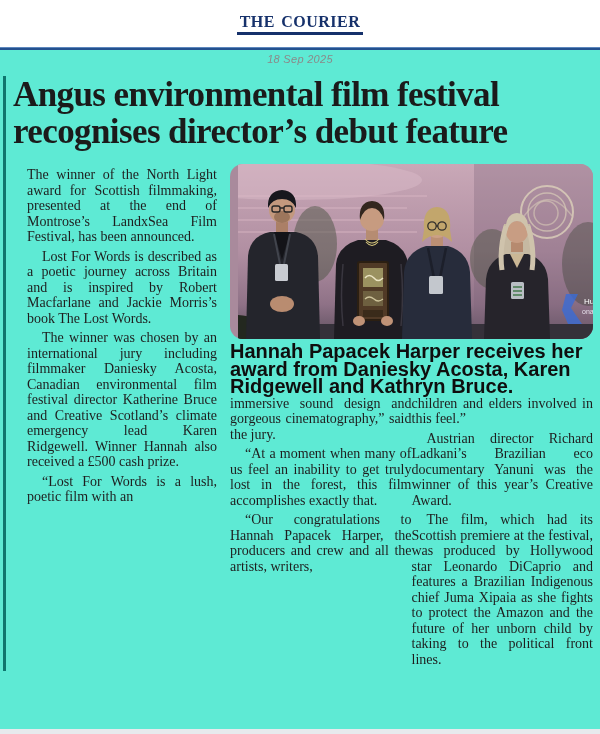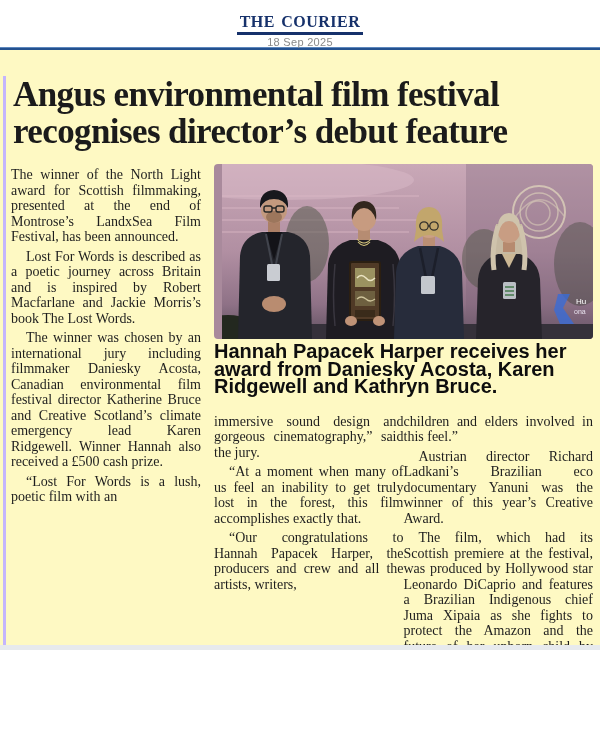--- a/index.html
+++ b/index.html
@@ -1,62 +1,62 @@
 <!DOCTYPE html>
 <html><head>
 <meta charset="utf-8">
 <style>
   * { margin:0; padding:0; box-sizing:border-box; }
   html,body { background:#ffffff; }
   .page {
-    width:600px; height:650px; background:#fef9c3; position:relative; overflow:hidden;
+    width:600px; height:734px; background:#5eead4; position:relative; overflow:hidden;
     font-family:"Liberation Serif", serif;
   }
   
   .header { text-align:center; padding-top:8px; height:47px; background:#ffffff; }
   .masthead {
     display:inline-block; font-family:"Liberation Serif", serif; font-weight:bold;
     font-variant:small-caps; text-transform:lowercase;
     font-size:23px; line-height:1; letter-spacing:0.5px; color:#16316b;
     border-bottom:3px solid #16316b; padding:0 3px 1px; cursor:pointer;
   }
   .masthead-date {
     font-family:"Liberation Sans", sans-serif; font-size:11px; color:#8a8a8a;
-    margin-top:1px; letter-spacing:0.3px;
+    margin-top:18px; letter-spacing:0.3px;font-style:italic;
   }
   .top-rule { height:3px; background:#24518f; border-top:1px solid #5d87bd; }
   
   .article {
     margin:26px 7px 0 3px;
-    border-left:3px solid #c4b5fd;
+    border-left:3px solid #0f766e;
     padding-left:5px;
   }
   .headline {
     font-family:"Liberation Serif", serif; font-weight:bold;
     font-size:35px; line-height:37px; letter-spacing:-0.6px; color:#1b1b1b;
     margin:0 0 14px 2px;
   }
   .body-grid { display:flex; gap:13px; }
   .col {
     font-size:14px; line-height:15.5px; color:#1e1e1e; text-align:justify;
   }
   .col p { margin:0 0 4px; }
   .col p.indent { text-indent:15px; }
-  .col-1 { width:190px; flex:none; padding-top:3px; }
+  .col-1 { width:190px; flex:none; padding-top:3px;margin-left:16px; }
   .right-area { flex:1; min-width:0; }
   .photo-figure {
-    width:100%; height:175px; border-radius:4px; overflow:hidden;
+    width:100%; height:175px; border-radius:13px; overflow:hidden;
     background:#a98a9c; line-height:0;padding-left:8px;
   }
   .photo-caption {
     font-family:"Liberation Sans", sans-serif; font-weight:bold;
     font-size:20px; line-height:17.5px; color:#0e0e0e; text-align:left;
     margin-top:4px;
   }
-  .cols-23 { display:flex; margin-top:18px; }
+  .cols-23 { display:flex; }
   .col-23 { flex:1; min-width:0; }
   .bottom-strip {
     position:absolute; left:0; right:0; bottom:0; height:5px; background:#e7eaed;
   }
 </style>
 </head>
 <body>
 
 <div class="page">
 

